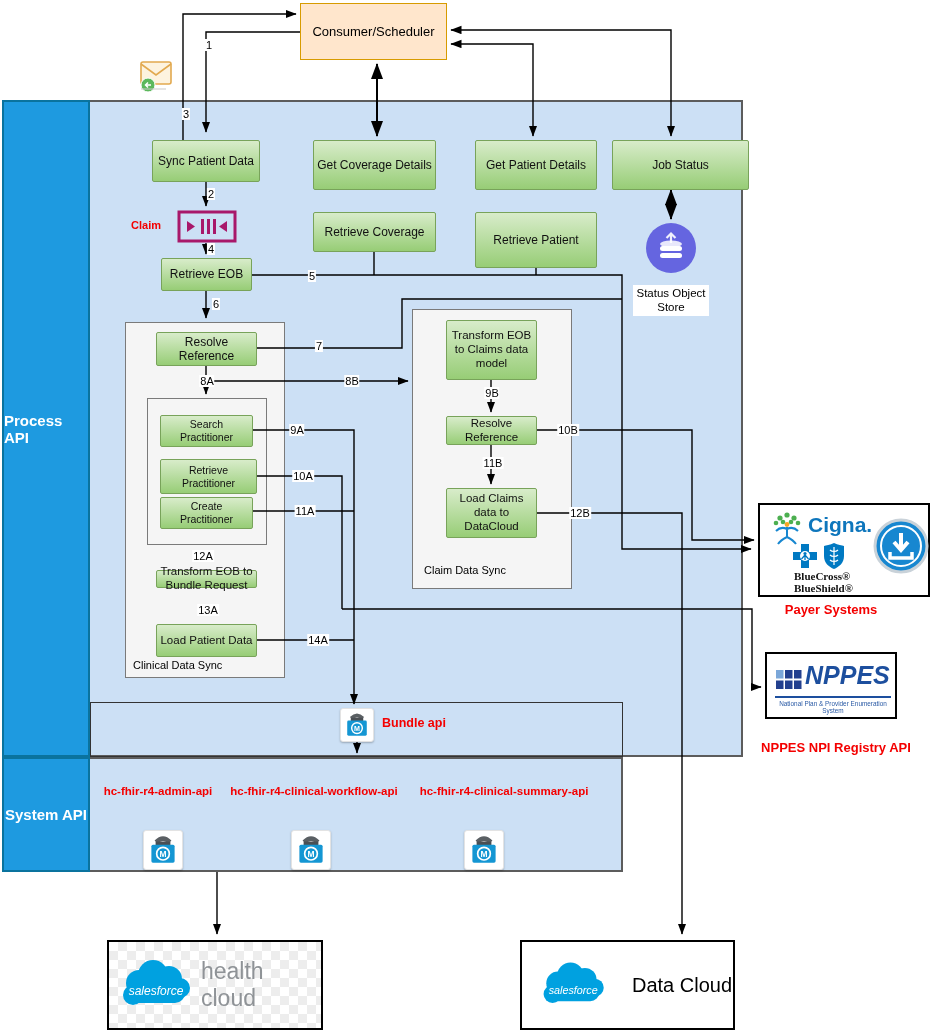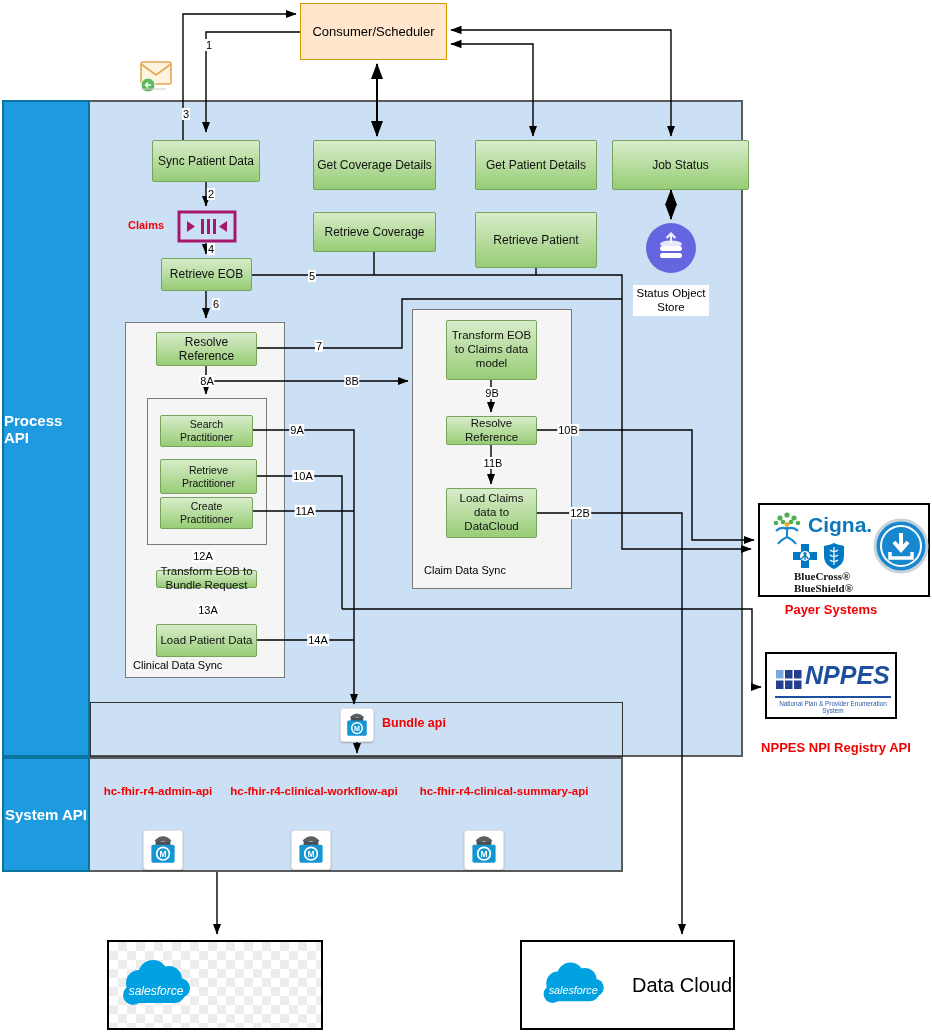--- a/index.html
+++ b/index.html
@@ -133,21 +133,21 @@
 <div class="abs node mid" style="left:446px;top:320px;width:91px;height:60px;">
     <span>Transform EOB to Claims data model</span>
   </div>
 <div class="abs node mid" style="left:446px;top:416px;width:91px;height:29px;">
     <span>Resolve Reference</span>
   </div>
 <div class="abs node mid" style="left:446px;top:488px;width:91px;height:50px;">
     <span>Load Claims data to DataCloud</span>
   </div>
 
-<div class="abs red" style="left:146px;top:225px;transform:translate(-50%,-50%);font-size:11px;">Claims</div>
+<div class="abs red" style="left:146px;top:225px;transform:translate(-50%,-50%);font-size:11px;">Claim</div>
 <div class="abs" style="left:177px;top:210px;width:60px;height:33px;">
   <svg width="60" height="33" viewBox="0 0 60 33">
     <rect x="2" y="2" width="56" height="29" fill="#cce0f5" stroke="#a8186a" stroke-width="3"></rect>
     <path d="M10,11 L18,16.5 L10,22 Z" fill="#a8186a"></path>
     <rect x="24" y="9" width="3" height="15" fill="#a8186a"></rect>
     <rect x="30" y="9" width="3" height="15" fill="#a8186a"></rect>
     <rect x="36" y="9" width="3" height="15" fill="#a8186a"></rect>
     <path d="M50,11 L42,16.5 L50,22 Z" fill="#a8186a"></path>
   </svg>
 </div>
@@ -296,20 +296,21 @@
         <circle cx="20" cy="26" r="13"></circle>
           <circle cx="34" cy="18" r="15"></circle>
           <circle cx="50" cy="22" r="13"></circle>
         <circle cx="61" cy="31" r="10"></circle>
           <circle cx="14" cy="38" r="10"></circle>
         <rect x="8" y="26" width="58" height="20" rx="10"></rect>
       </g>
       <text x="37" y="38" text-anchor="middle" font-size="12" font-style="italic" fill="#fff" font-family="Liberation Sans, sans-serif">salesforce</text>
     </svg>
   </div>
+  <div style="font-size:23px;color:#8f9397;margin-left:4px;">health cloud</div>
 </div>
 <div class="abs extbox" style="left:520px;top:940px;width:215px;height:90px;display:flex;align-items:center;padding-left:18px;">
   <div style="width:70px;height:52px;position:relative;flex:0 0 auto;">
     <svg width="70" height="52" viewBox="0 0 78 56">
       <g fill="#00a1e0">
         <circle cx="20" cy="26" r="13"></circle>
           <circle cx="34" cy="18" r="15"></circle>
           <circle cx="50" cy="22" r="13"></circle>
         <circle cx="61" cy="31" r="10"></circle>
           <circle cx="14" cy="38" r="10"></circle>

